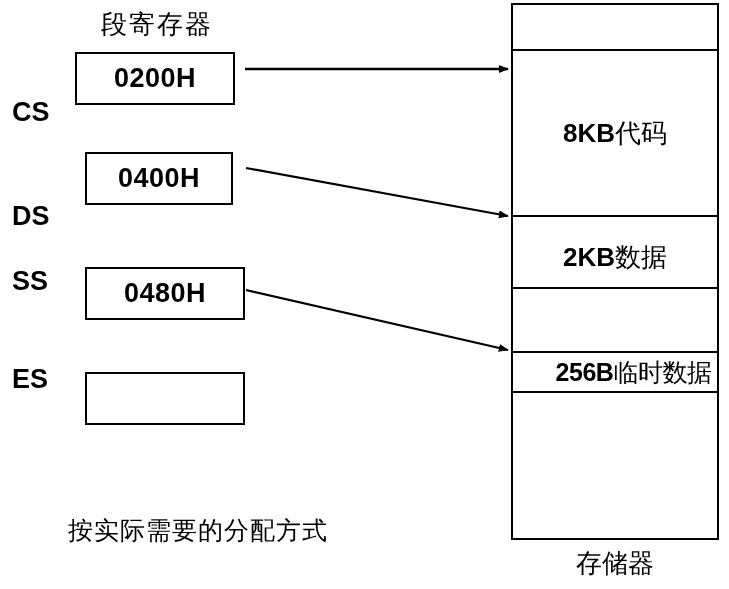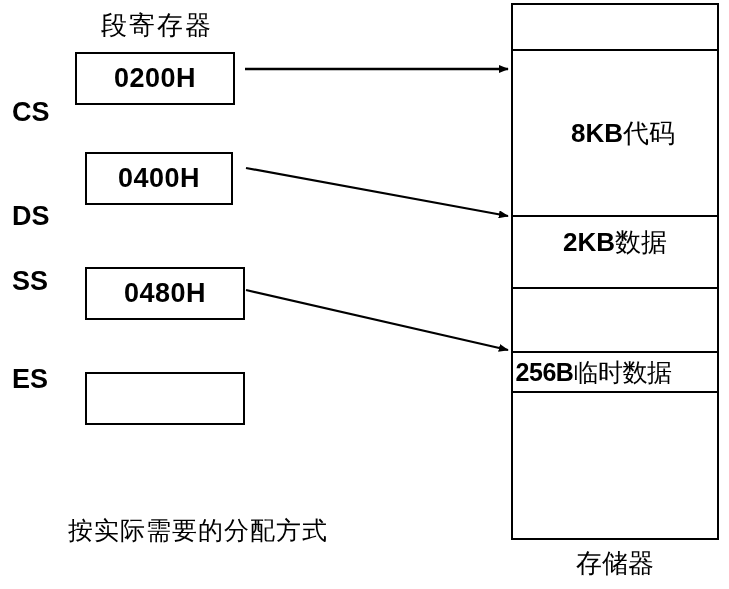--- a/index.html
+++ b/index.html
@@ -99,21 +99,21 @@
     left: 0; top: 0;
     width: 729px; height: 589px;
     pointer-events: none;
   }
 </style>
 </head>
 <body>
 
 <div id="canvas">
 
-  <div class="abs panel-title" style="left:101px; top:12px;">段寄存器</div>
+  <div class="abs panel-title" style="left:101px; top:12px;font-family:Liberation Serif, serif;">段寄存器</div>
 
   <div class="abs reg-label" style="left:12px; top:75px;margin-top:24px;">CS</div>
   <div class="abs reg-box" style="left:75px; top:52px; width:160px; height:53px;">
     <span class="reg-value">0200H</span>
   </div>
 
   <div class="abs reg-label" style="left:12px; top:175px;margin-top:28px;">DS</div>
   <div class="abs reg-box" style="left:85px; top:152px; width:148px; height:53px;">
     <span class="reg-value">0400H</span>
   </div>
@@ -131,31 +131,31 @@
   <div class="abs mem-column" style="left:511px; top:3px; width:208px; height:537px;"></div>
 
   <div class="abs mem-divider" style="left:511px; top:49px;  width:208px;"></div>
   <div class="abs mem-divider" style="left:511px; top:215px; width:208px;"></div>
   <div class="abs mem-divider" style="left:511px; top:287px; width:208px;"></div>
   <div class="abs mem-divider" style="left:511px; top:351px; width:208px;"></div>
   <div class="abs mem-divider" style="left:511px; top:391px; width:208px;"></div>
 
   <div class="abs" style="left:513px; top:5px; width:204px; height:44px;"></div>
 
-  <div class="abs" style="left:513px; top:51px; width:204px; height:164px; display:flex; align-items:center; justify-content:center;padding-left:8px;">
+  <div class="abs" style="left:513px; top:51px; width:204px; height:164px; display:flex; align-items:center; justify-content:center;">
     <span class="mem-text"><span class="lat">8KB</span><span>代码</span></span>
   </div>
 
-  <div class="abs" style="left:513px; top:217px; width:204px; height:70px; display:flex; align-items:flex-start; justify-content:center; padding-top:12px; box-sizing:border-box;">
+  <div class="abs" style="left:513px; top:217px; width:204px; height:70px; display:flex; align-items:flex-start; justify-content:center; padding-top:27px; box-sizing:border-box;">
     <span class="mem-text"><span class="lat">2KB</span><span>数据</span></span>
   </div>
 
   <div class="abs" style="left:513px; top:289px; width:204px; height:62px;"></div>
 
-  <div class="abs" style="left:513px; top:353px; width:161px; height:38px; display:flex; align-items:center; justify-content:center;">
+  <div class="abs" style="left:513px; top:353px; width:161px; height:38px; display:flex; align-items:center; justify-content:center;padding-left:40px;">
     <span class="mem-text tight"><span class="lat">256B</span><span>临时数据</span></span>
   </div>
 
   <div class="abs" style="left:513px; top:393px; width:204px; height:145px;"></div>
 
   <div class="abs mem-text" style="left:511px; top:550px; width:208px;">存储器</div>
 
   <div class="abs caption" style="left:68px; top:518px;">按实际需要的分配方式</div>
 
   <svg id="arrow-layer" width="729" height="589" viewBox="0 0 729 589">

